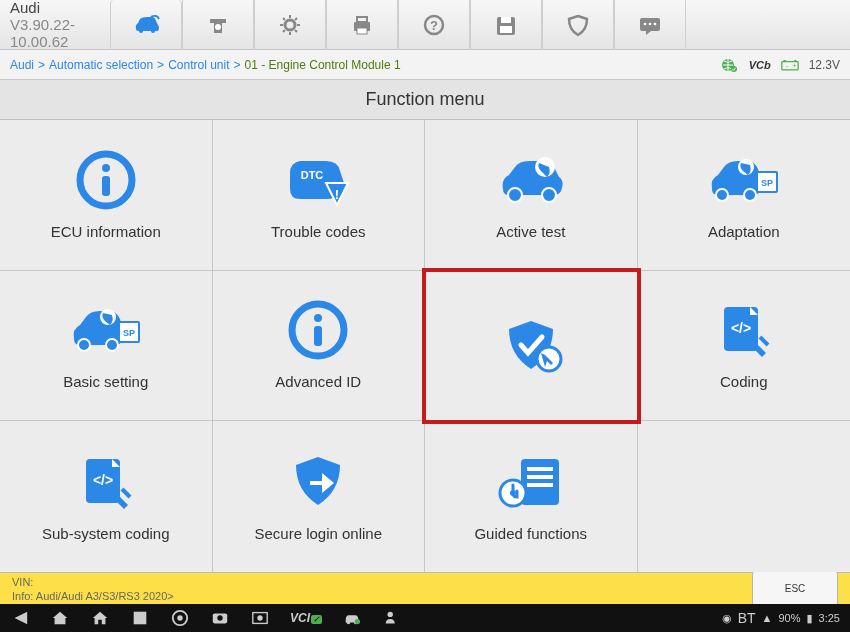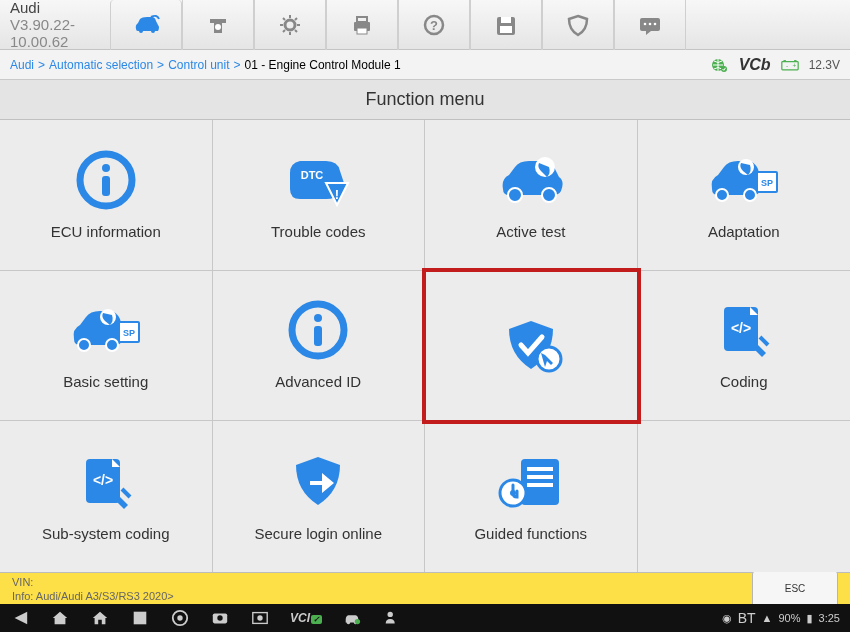--- a/index.html
+++ b/index.html
@@ -16,21 +16,21 @@
   .toolbar-btn:first-child { border-radius: 4px 4px 0 0; }
   .toolbar-btn.active { color: #2b88e6; }
   .tb-icon { width: 28px; height: 24px; fill: #888; }
   .toolbar-btn.active .tb-icon { fill: #2b88e6; }
 
   
   .breadcrumb-row { height: 30px; background: #f3f3f3; display: flex; align-items: center; padding: 0 10px; font-size: 12px; border-bottom: 1px solid #c9c9c9; }
   .breadcrumb { display: flex; gap: 4px; flex: 1; color: #2b88e6; }
   .bc-sep { color: #2b88e6; }
   .bc-seg { cursor: pointer; }
-  .bc-seg.plain { color: #000000; cursor: default; }
+  .bc-seg.plain { color: #4d7c0f; cursor: default; }
   .status-area { display: flex; gap: 10px; align-items: center; }
   .status-ic { width: 18px; height: 14px; display: inline-flex; }
   .status-volt { font-size: 12px; color: #555; }
 
   
   .page-title { height: 40px; display: flex; align-items: center; justify-content: center; font-size: 18px; color: #333; background: #e4e4e4; border-bottom: 1px solid #c0c0c0; }
 
   
   .grid-wrap { flex: 1; position: relative; background: #ececec; }
   .grid { display: grid; grid-template-columns: repeat(4, 1fr); grid-template-rows: repeat(3, 1fr); height: 100%; }
@@ -228,21 +228,21 @@
     </div>
   <div class="status-area">
     <span class="status-ic">
       <svg viewBox="0 0 18 14">
           <circle cx="7" cy="7" r="6" fill="#4caf50"></circle>
           <path d="M2 7 H12 M7 1 V13 M3 3 Q7 6 11 3 M3 11 Q7 8 11 11" stroke="#fff" stroke-width="1" fill="none"></path>
           <circle cx="13" cy="11" r="3" fill="#4caf50"></circle>
           <path d="M11.5 11 L12.8 12.3 L14.5 9.8" stroke="#fff" stroke-width="1" fill="none"></path>
         </svg>
     </span>
-    <span style="font-size:16px;font-style:italic;font-weight:bold;color:#333"><span>VCb</span></span>
+    <span style="font-size:11px;font-style:italic;font-weight:bold;color:#333"><span>VCb</span></span>
     <span class="status-ic">
       <svg viewBox="0 0 22 14">
           <rect x="1" y="3" width="20" height="10" rx="1" fill="none" stroke="#4caf50" stroke-width="1.5"></rect>
           <rect x="3" y="1" width="3" height="2" fill="#4caf50"></rect>
           <rect x="16" y="1" width="3" height="2" fill="#4caf50"></rect>
           <text x="6" y="11" font-size="8" fill="#4caf50">-</text>
           <text x="14" y="11" font-size="8" fill="#4caf50">+</text>
         </svg>
     </span>
     <span class="status-volt">12.3V</span>

